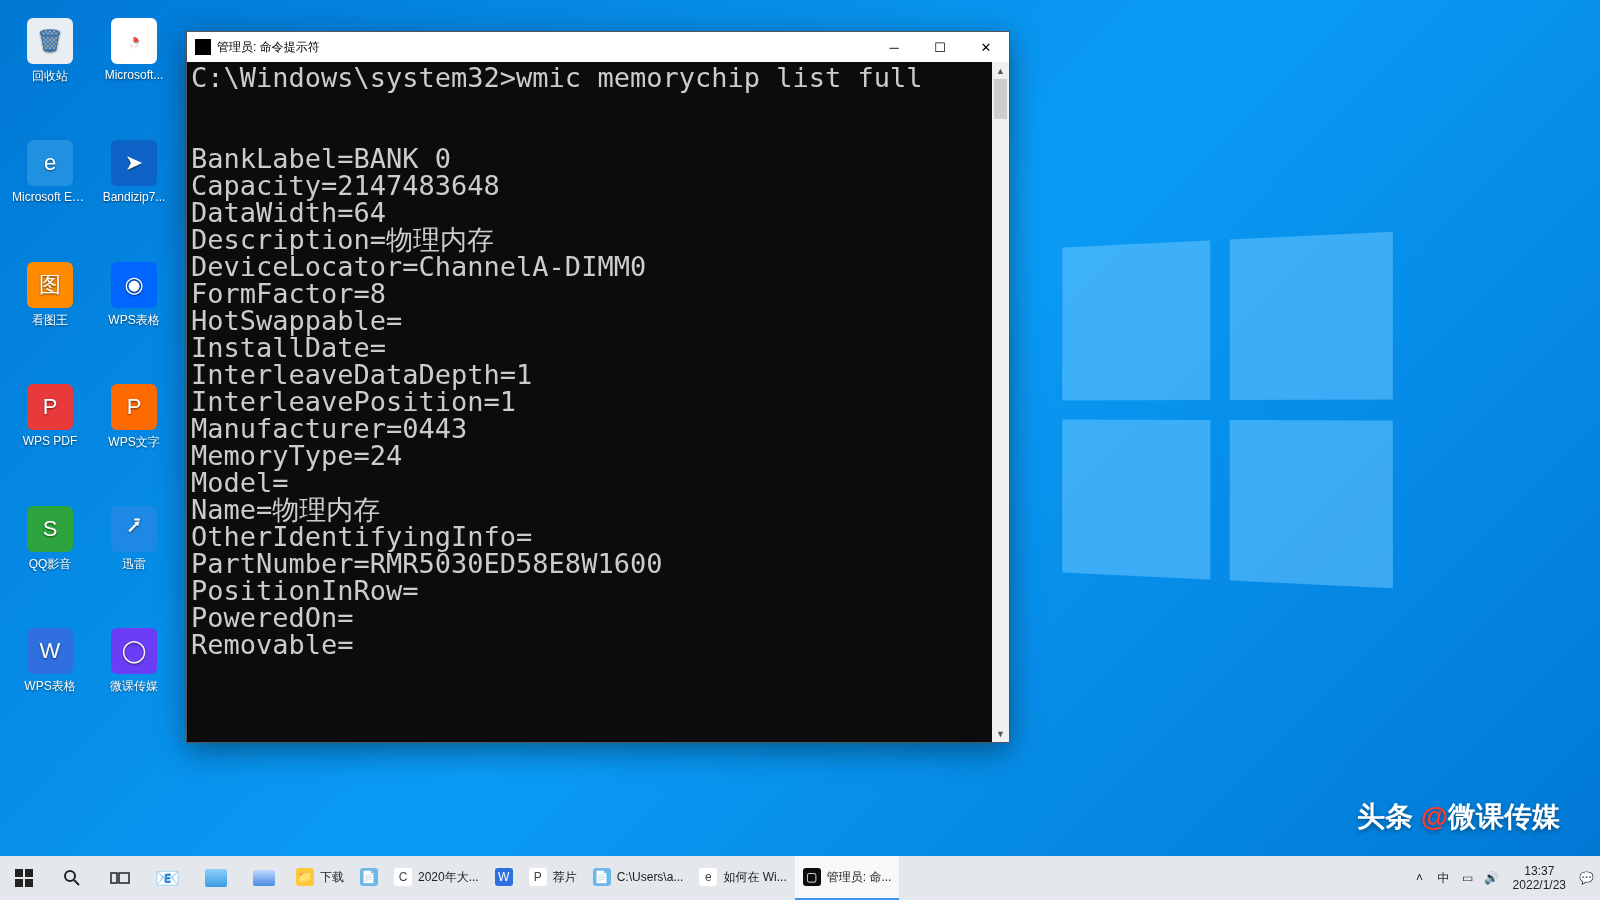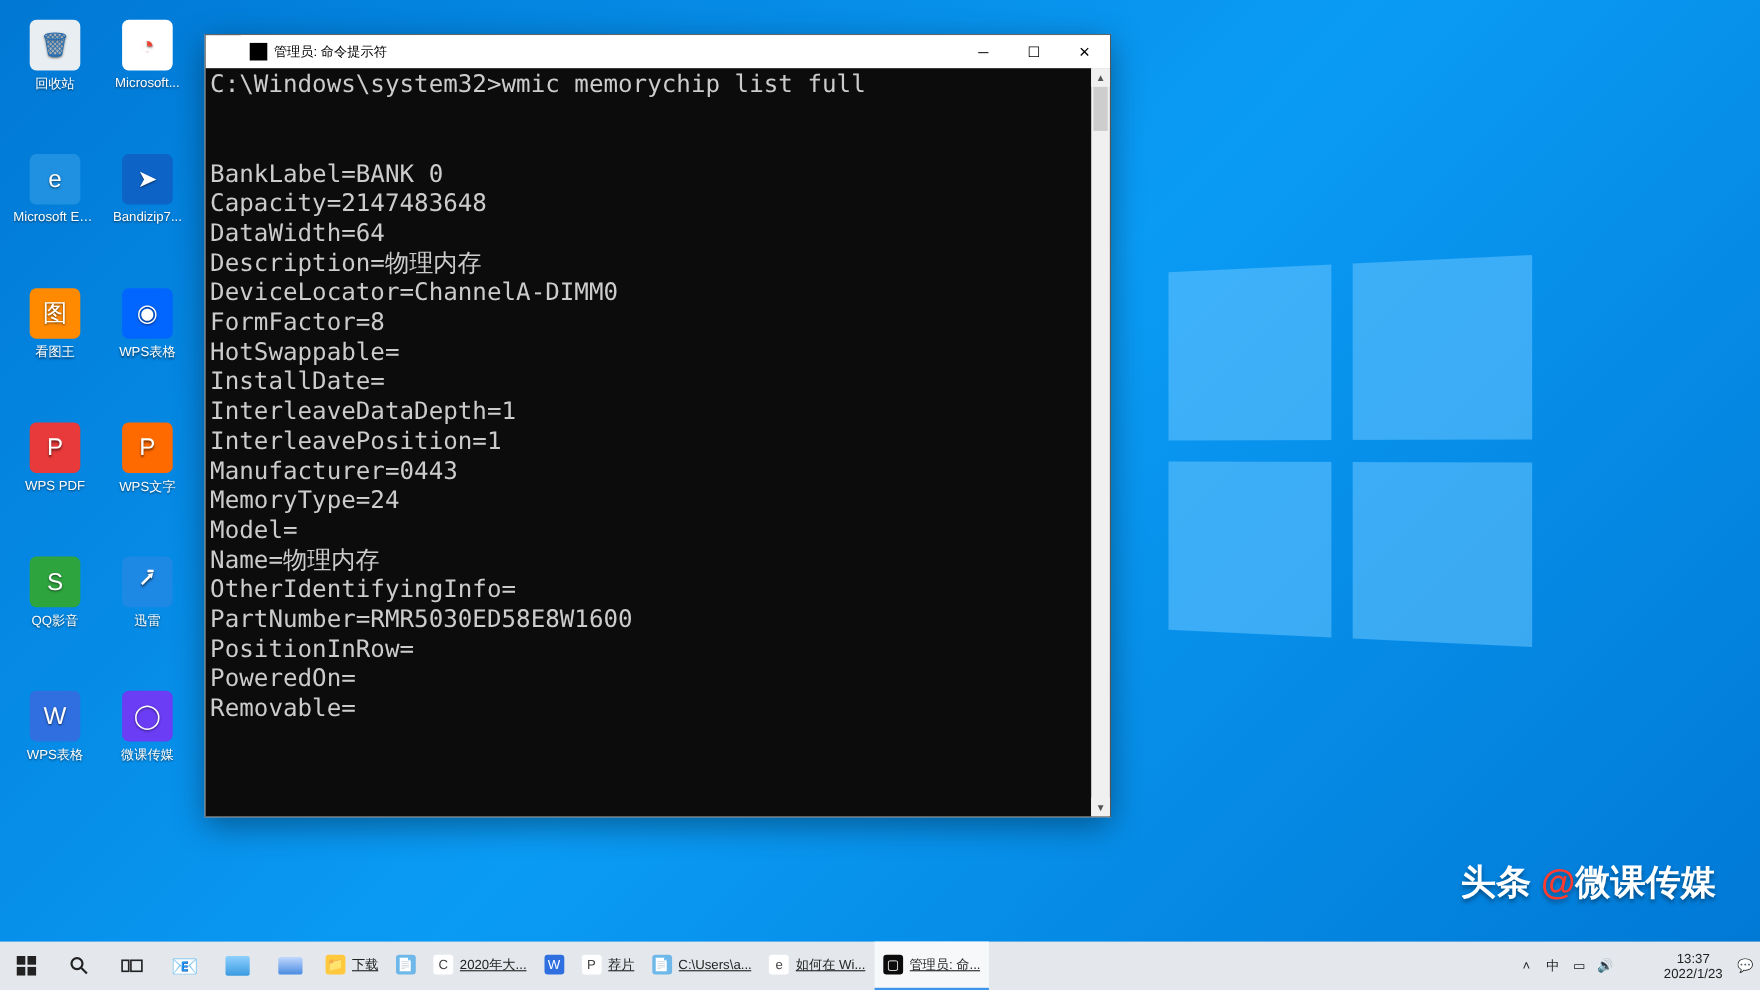--- a/index.html
+++ b/index.html
@@ -34,36 +34,36 @@
   .cmd-window {
     position: absolute; left: 186px; top: 31px;
     width: 824px; height: 712px;
     background: #fff; border: 1px solid #555;
     box-shadow: 0 8px 28px rgba(0,0,0,.4);
     display: flex; flex-direction: column;
   }
   .titlebar {
     height: 30px; background: #fff;
     display: flex; align-items: center;
-    font-size: 12px; color: #000; margin-left: 32px;
+    font-size: 12px; color: #000;
   }
   .titlebar .appicon {
     width: 16px; height: 16px; margin: 0 6px 0 8px;
     background: #000; display: inline-block;
   }
   .titlebar .title { flex: 1; }
   .winbtn {
     width: 46px; height: 30px; display: flex;
     align-items: center; justify-content: center;
     font-size: 13px; color: #000;
   }
   .cmd-body {
     flex: 1; background: #0c0c0c; color: #cccccc;
     font-family: "NSimSun","SimSun","Consolas",monospace;
-    font-size: 22px; line-height: 27px;
+    font-size: 27px; line-height: 27px;
     padding: 2px 4px; white-space: pre; overflow: hidden;
     position: relative;
   }
   .scrollbar {
     position: absolute; right: 0; top: 30px; bottom: 0;
     width: 17px; background: #f0f0f0;
   }
   .scrollbar .btn {
     height: 17px; background: #f0f0f0;
     display: flex; align-items: center; justify-content: center;
@@ -85,30 +85,30 @@
     align-items: center; justify-content: center; padding: 0 6px;
   }
   .titem {
     height: 44px; display: flex; align-items: center; gap: 6px;
     padding: 0 8px; max-width: 170px;
     border-bottom: 2px solid transparent;
   }
   .titem.active { background: #f6f8fa; border-bottom-color: #3d94e8; }
   .titem .ic { width: 18px; height: 18px; border-radius: 3px; flex-shrink: 0;
     display:flex;align-items:center;justify-content:center;font-size:12px;color:#fff; }
-  .titem .tx { white-space: nowrap; overflow: hidden; text-overflow: ellipsis; text-decoration: underline; }
+  .titem .tx { white-space: nowrap; overflow: hidden; text-overflow: ellipsis; }
   .tray {
     margin-left: auto; display: flex; align-items: center; gap: 6px;
     padding-right: 4px; height: 44px;
   }
-  .tray .clock { text-align: center; font-size: 12px; line-height: 14px; padding: 0 6px; margin-left: 32px;}
+  .tray .clock { text-align: center; font-size: 12px; line-height: 14px; padding: 0 6px;}
   .tray .ic { width: 18px; height: 18px; display:flex;align-items:center;justify-content:center; }
   .watermark {
-    position: absolute; right: 40px; bottom: 75px;
-    color: #fff; font-size: 32px; font-weight: 600;
+    position: absolute; right: 40px; bottom: 64px;
+    color: #fff; font-size: 28px; font-weight: 600;
     text-shadow: 0 2px 4px rgba(0,0,0,.4);
   }
   .watermark .red { color: #ff3b30; }
 </style>
 </head>
 <body>
 
 <div class="win-logo-bg">
   <div></div>
     <div></div>

